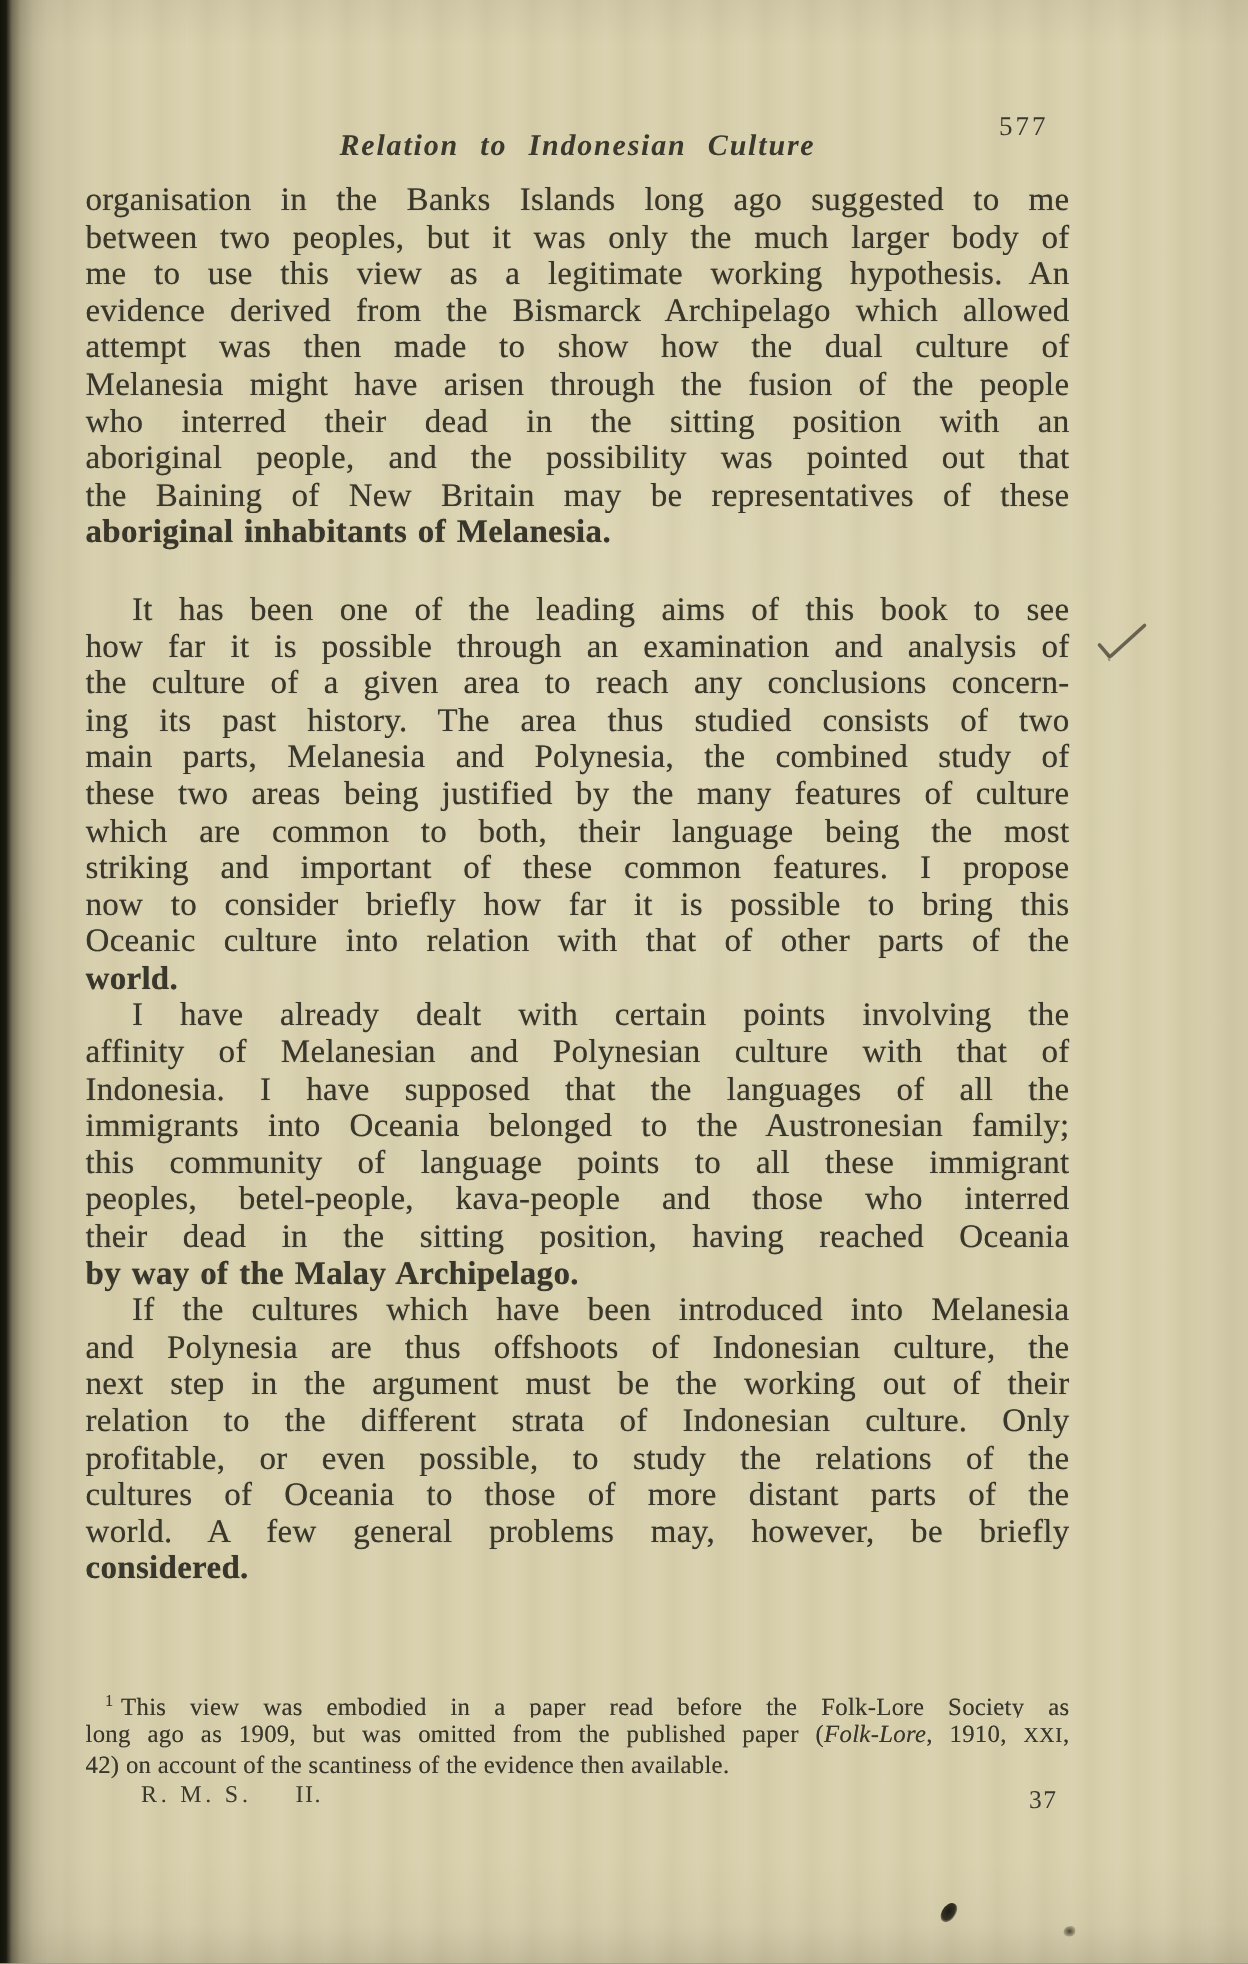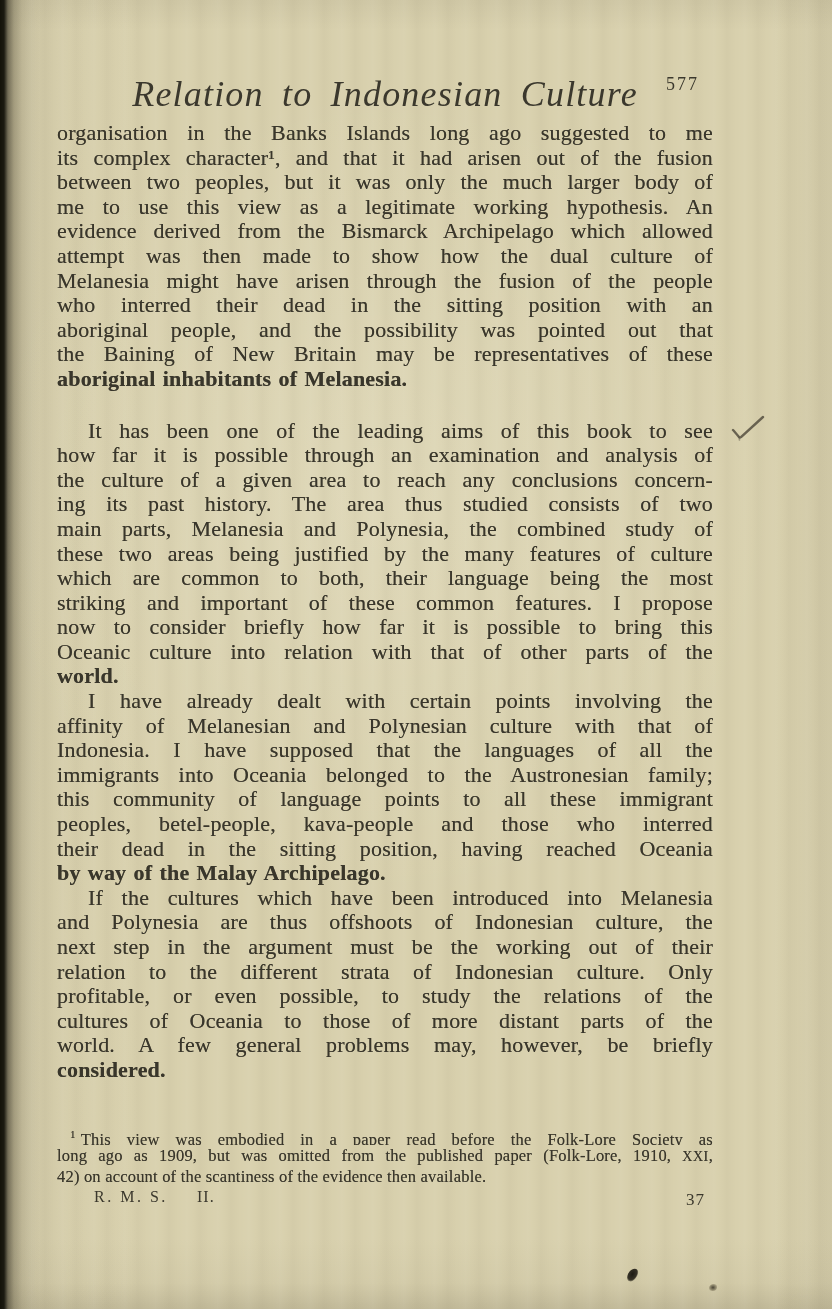--- a/index.html
+++ b/index.html
@@ -35,23 +35,24 @@
     background: linear-gradient(90deg,
       #131209 0px, #1b1a11 4px, rgba(52,48,34,0.55) 8px,
       rgba(90,84,62,0.30) 14px, rgba(120,112,86,0.16) 22px, rgba(0,0,0,0) 40px);
   }
 
   .page-header {
     position: absolute; left: 57px; top: 70px; width: 656px; height: 42px;
   }
   .page-title {
     position: absolute; left: 50%; transform: translateX(-50%);
-    top: 3px; white-space: nowrap;
-    font-style: italic; font-size: 36px; letter-spacing: 1.2px; word-spacing: 8px;
+    top: 16px; white-space: nowrap;
+    font-style: italic; font-size: 20px; letter-spacing: 1.2px; word-spacing: 8px;
     color: #3b382d;
+    font-weight: bold;
   }
   .page-number {
     position: absolute; right: 14px; top: 4px;
     font-size: 18px; letter-spacing: 2px; color: #3b382d;
   }
 
   .body-text {
     position: absolute; left: 57px; top: 121px; width: 656px;
     font-size: 22px; letter-spacing: 0.2px; word-spacing: 1.5px;
     text-shadow: 0 0 0.5px rgba(57,54,43,0.65);
@@ -71,21 +72,21 @@
     font-size: 16.5px; letter-spacing: 0.2px;
     text-shadow: 0 0 0.4px rgba(57,54,43,0.6);
   }
   .fn-line {
     line-height: 21px; height: 21px; overflow: hidden;
     text-align: justify; text-align-last: justify; white-space: nowrap;
   }
   .fn-line.fn-first { text-indent: 13px; }
   .fn-line.fn-last { text-align-last: left; }
   .fn-marker { font-size: 11px; vertical-align: super; margin-right: 5px; }
-  .fn-italic { }
+  .fn-italic { font-style: italic; }
   .fn-caps { font-size: 14px; letter-spacing: 0.5px; }
 
   .page-footer {
     position: absolute; left: 57px; top: 1188px; width: 656px; height: 24px;
     font-size: 16px; color: #3b382d;
   }
   .printers-signature { position: absolute; left: 37px; top: 0; letter-spacing: 2.5px; }
   .volume-label { position: absolute; left: 140px; top: 0; letter-spacing: 1px; }
   .signature-number { position: absolute; right: 8px; top: 2px; font-size: 17px; letter-spacing: 1px; }
 
@@ -113,21 +114,20 @@
   <div class="binding-edge"></div>
 
   <div class="page-header">
     <span class="page-title">Relation to Indonesian Culture</span>
     <span class="page-number">577</span>
   </div>
 
   <div class="body-text">
     <div class="para">
         <div class="line">organisation in the Banks Islands long ago suggested to me</div>
-        <div class="line">its complex character¹, and that it had arisen out of the fusion</div>
         <div class="line">between two peoples, but it was only the much larger body of</div>
         <div class="line">me to use this view as a legitimate working hypothesis.  An</div>
         <div class="line">evidence derived from the Bismarck Archipelago which allowed</div>
         <div class="line">attempt was then made to show how the dual culture of</div>
         <div class="line">Melanesia might have arisen through the fusion of the people</div>
         <div class="line">who interred their dead in the sitting position with an</div>
         <div class="line">aboriginal people, and the possibility was pointed out that</div>
         <div class="line">the Baining of New Britain may be representatives of these</div>
         <div class="line">aboriginal inhabitants of Melanesia.</div>
       </div>

